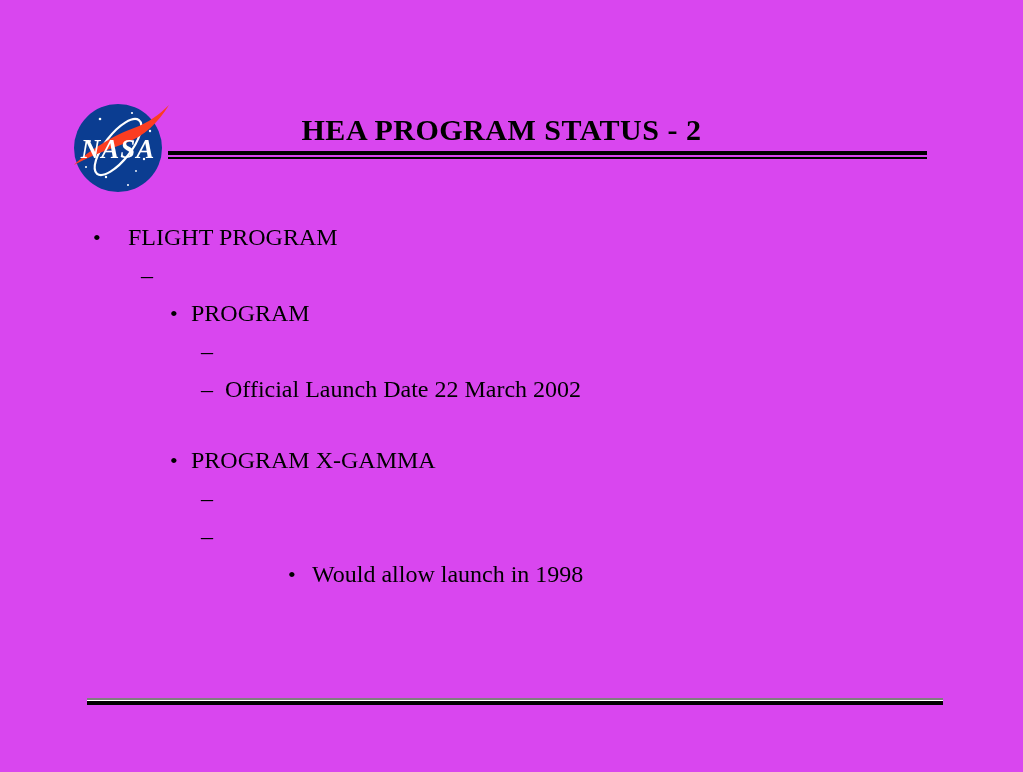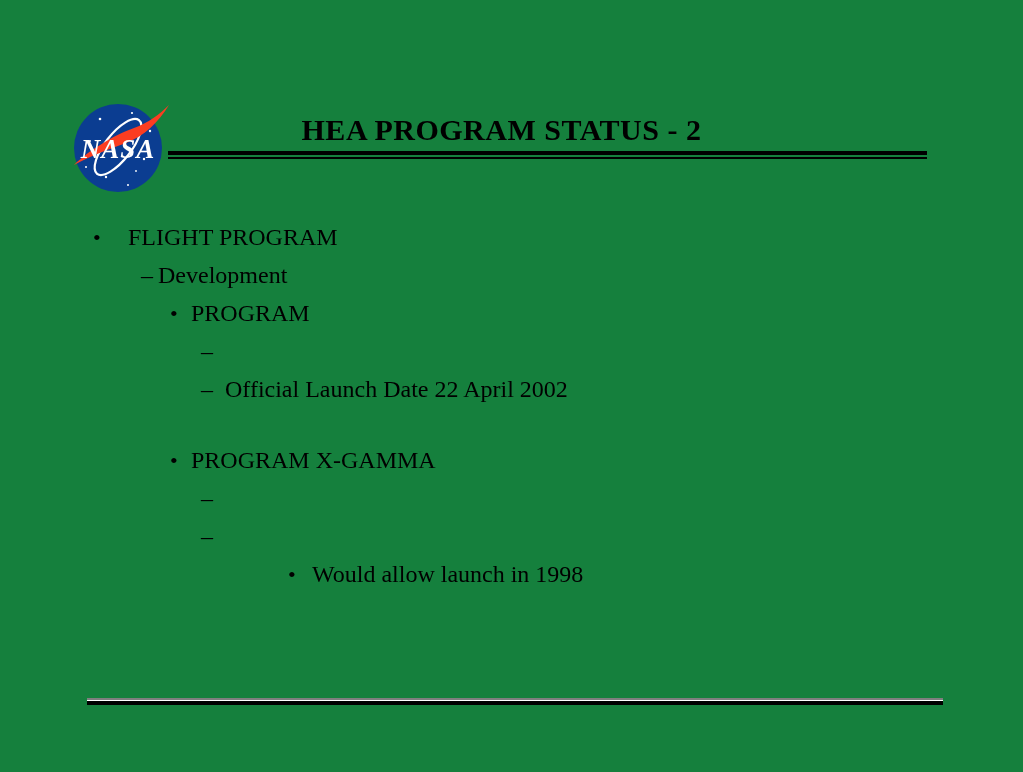--- a/index.html
+++ b/index.html
@@ -4,21 +4,21 @@
 <style>
   html, body {
     margin: 0;
     padding: 0;
     background: #ffffff;
   }
   .slide {
     position: relative;
     width: 1023px;
     height: 772px;
-    background: #15803d;
+    background: #d946ef;
     overflow: hidden;
     font-family: "Liberation Serif", "DejaVu Serif", serif;
     color: #000000;
   }
 
   
   .logo {
     position: absolute;
     left: 70px;
     top: 97px;
@@ -127,35 +127,34 @@
 
   <div class="content">
 
     <div class="row lv1">
       <span class="marker">•</span>
       <span class="text">FLIGHT PROGRAM</span>
     </div>
 
     <div class="row lv2">
       <span class="marker">–</span>
-      <span class="text">Development</span>
     </div>
 
     <div class="row lv3">
       <span class="marker">•</span>
       <span class="text">PROGRAM</span>
     </div>
 
     <div class="row lv4">
       <span class="marker">–</span>
     </div>
 
     <div class="row lv4">
       <span class="marker">–</span>
-      <span class="text">Official Launch Date 22 April 2002</span>
+      <span class="text">Official Launch Date 22 March 2002</span>
     </div>
 
     <div class="row lv3 gap-before">
       <span class="marker">•</span>
       <span class="text">PROGRAM X-GAMMA</span>
     </div>
 
     <div class="row lv4">
       <span class="marker">–</span>
     </div>

